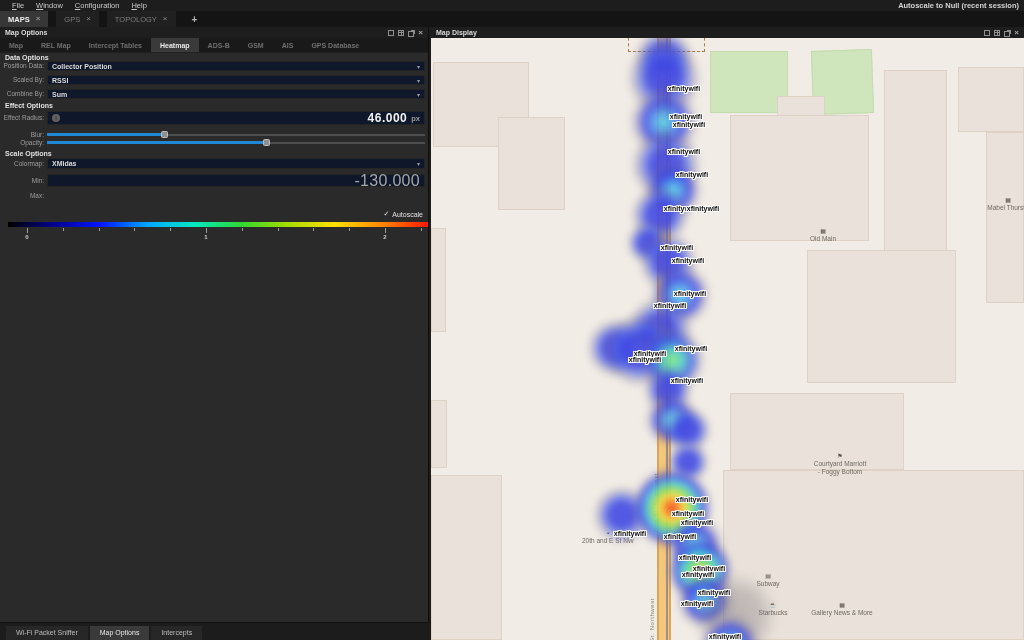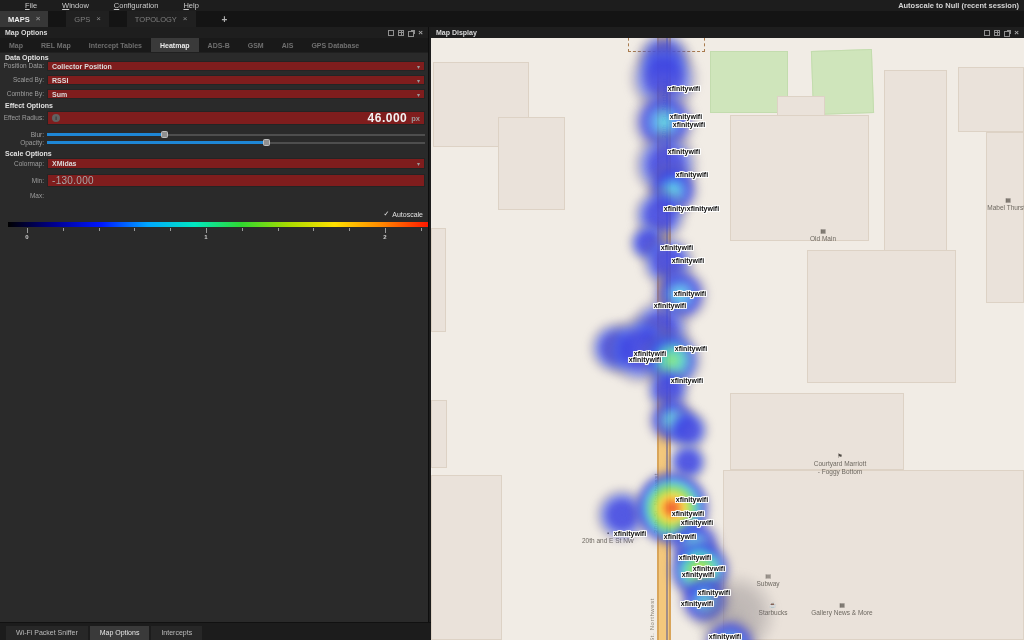--- a/index.html
+++ b/index.html
@@ -2,24 +2,24 @@
 <html><head>
 <meta charset="utf-8">
 <style>
   html,body{margin:0;padding:0;}
   body{width:1024px;height:640px;position:relative;overflow:hidden;background:#1d1d1d;
        font-family:"Liberation Sans",sans-serif;-webkit-font-smoothing:antialiased;}
   u{text-decoration:underline;}
   
   #menubar{position:absolute;top:0;left:0;right:0;height:11px;background:#1d1d1d;
            display:flex;align-items:center;font-size:7.5px;color:#c9c9c9;}
-  .menu-item{margin-left:25px;cursor:default;}
+  .menu-item{margin-left:12px;cursor:default;}
   #menu-status{margin-left:auto;margin-right:5px;font-weight:bold;color:#d4d4d4;}
   #ws-tabbar{position:absolute;top:11px;left:0;right:0;height:16px;background:#141414;display:flex;align-items:stretch;}
-  .ws-tab{display:flex;align-items:center;padding:0 8px;font-size:7.5px;color:#7f7f7f;background:#202020;margin-right:18px;}
+  .ws-tab{display:flex;align-items:center;padding:0 8px;font-size:7.5px;color:#7f7f7f;background:#202020;margin-right:8px;}
   .ws-tab.active{background:#373737;color:#efefef;font-weight:bold;}
   .ws-close{margin-left:6px;font-size:8px;color:#8c8c8c;line-height:1;}
   #ws-add{display:flex;align-items:center;padding:0 8px;color:#b0b0b0;font-size:10px;font-weight:bold;}
   
   .panel-hdr{height:11px;background:#1e1e1e;display:flex;align-items:center;padding:0 5px;
              font-size:7px;font-weight:bold;color:#dadada;}
   .hdr-icons{margin-left:auto;display:flex;gap:4px;align-items:center;}
   .hic{width:6px;height:6px;box-sizing:border-box;display:inline-block;position:relative;}
   .ic-max{border:1px solid #909090;}
   .ic-grid{border:1px solid #909090;
@@ -27,24 +27,24 @@
                linear-gradient(#909090,#909090) 0 50%/100% 1px no-repeat;}
   .ic-float{border:1px solid #909090;box-shadow:2px -2px 0 -1px #909090;margin-top:2px;}
   .ic-close{border:none;color:#a8a8a8;font-size:8px;line-height:6px;width:auto;}
   #left-panel{position:absolute;left:0;top:27px;width:429px;height:595px;background:#2a2a2a;border-right:1px solid #0e0e0e;box-sizing:border-box;}
   #subtabs{height:14px;background:#191919;display:flex;align-items:stretch;border-bottom:1px solid #202020;}
   .subtab{display:flex;align-items:center;padding:0 9px;font-size:7px;font-weight:bold;color:#6f6f6f;}
   .subtab.active{background:#3a3a3a;color:#eaeaea;}
   #lp-content{position:relative;height:560px;}
   .sec-h{position:absolute;left:5px;font-size:7px;font-weight:bold;color:#e0e0e0;}
   .lbl{position:absolute;left:0;width:44px;text-align:right;font-size:6.5px;color:#9e9e9e;}
-  .field{position:absolute;left:47px;right:3px;background:#7f1d1d;border:1px solid #242424;box-sizing:border-box;
+  .field{position:absolute;left:47px;right:3px;background:#0f172a;border:1px solid #242424;box-sizing:border-box;
          display:flex;align-items:center;padding:0 4px;font-size:7px;font-weight:bold;color:#dadada;}
   .caret{margin-left:auto;color:#9a9a9a;font-size:6px;font-weight:normal;}
-  .valfield{justify-content:flex-start;font-weight:normal;font-size:10px;color:#a6a6a6;letter-spacing:0.3px;}
+  .valfield{justify-content:flex-end;font-weight:normal;font-size:16px;color:#a6a6a6;letter-spacing:0.3px;}
   .er-i{width:8px;height:8px;border-radius:50%;background:#616161;color:#2c2c2c;font-size:6px;font-weight:bold;
         display:flex;align-items:center;justify-content:center;margin-right:auto;}
   .er-val{font-size:12px;font-weight:bold;color:#f2f2f2;letter-spacing:0.5px;}
   .er-unit{font-size:7.5px;font-weight:bold;color:#9a9a9a;margin-left:4px;}
   .slider{position:absolute;left:47px;right:3px;height:7px;}
   .sl-track{position:absolute;left:0;right:0;top:3px;height:2px;background:#4e4e4e;}
   .sl-fill{position:absolute;left:0;top:2px;height:3px;background:#1e87d6;}
   .sl-handle{position:absolute;top:0;width:7px;height:7px;background:#8f8f8f;border-radius:1.5px;border:1px solid #bdbdbd;box-sizing:border-box;}
   #autoscale{position:absolute;right:5px;font-size:7px;color:#e2e2e2;display:flex;align-items:center;gap:3px;}
   .chk{color:#e2e2e2;font-size:7px;}

